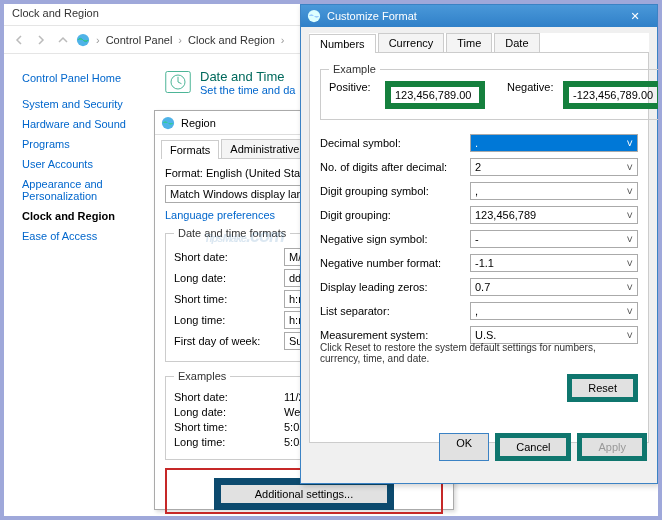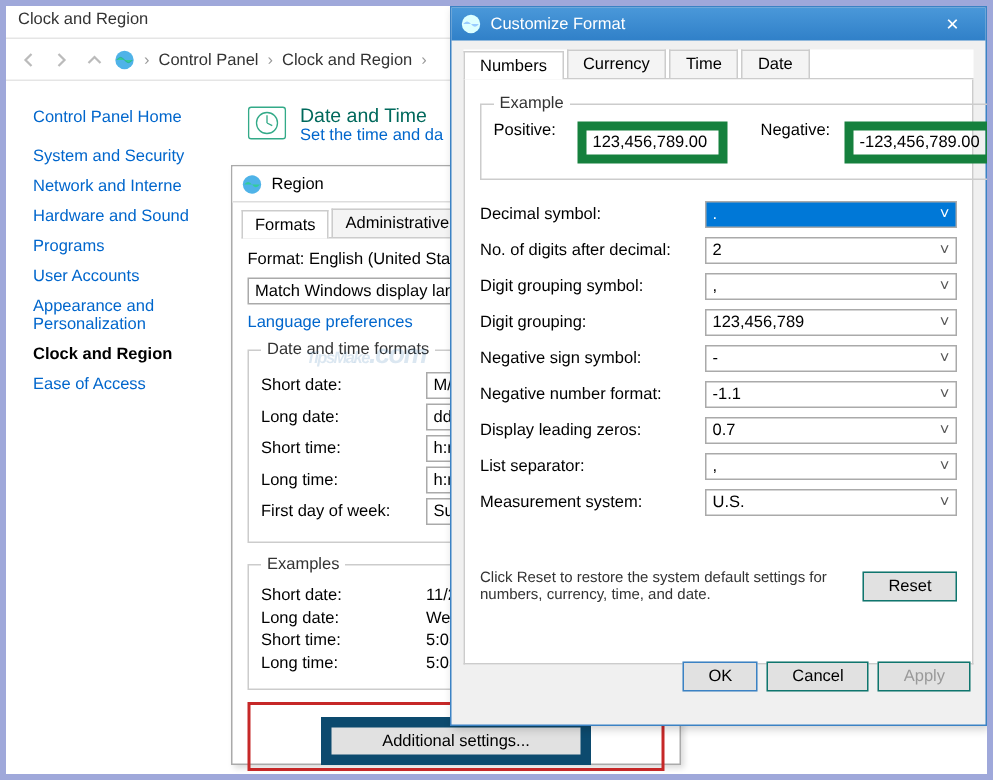--- a/index.html
+++ b/index.html
@@ -57,23 +57,23 @@
 .example { border: 1px solid #ccc; padding: 6px 8px 10px 8px; margin-bottom: 14px; }
 .example-row { display: flex; gap: 6px; }
 .example-row .elabel { width: 50px; }
 .example-row .ebox { border: 6px solid #15803d; padding: 2px 4px; width: 100px; font-size: 11px; }
 .cf-field { display: flex; align-items: center; margin: 6px 0; }
 .cf-field .flbl { width: 150px; }
 .cf-field .fdrop { flex: 1; border: 1px solid #aaa; background: #fff; padding: 2px 4px; display: flex; justify-content: space-between; align-items: center; }
 .cf-field .fdrop.active { background: #0078d7; color: #fff; }
 .cf-field .fdrop .chev { color: #555; }
 .cf-field .fdrop.active .chev { color: #fff; }
-.reset-row { position: absolute; bottom: 40px; left: 10px; right: 10px; display: flex; align-items: center; gap: 10px; }
+.reset-row { position: absolute; bottom: 40px; left: 10px; right: 10px; display: flex; align-items: flex-end; gap: 10px; flex-direction: column; }
 .reset-row .rtext { flex: 1; font-size: 10px; color: #333; }
-.btn { border: 1px solid #0f766e; background: #e1e1e1; padding: 3px 16px; cursor: pointer; font-size: 11px; }
+.btn { border: 5px solid #0f766e; background: #e1e1e1; padding: 3px 16px; cursor: pointer; font-size: 11px; }
 .cf-buttons { position: absolute; bottom: 22px; right: 10px; display: flex; gap: 6px; }
 .cf-buttons .btn.primary { border: 1px solid #3b82c4; }
 .cf-buttons .btn.disabled { color: #999; }
 
 
 .watermark { position: absolute; top: 200px; left: 200px; font-size: 42px; font-weight: bold; color: rgba(58,120,180,.18); pointer-events: none; font-style: italic; letter-spacing: -1px; }
 .watermark .com { font-size: 18px; }
 </style>
 </head>
 <body>
@@ -106,21 +106,20 @@
     <span class="crumb">Control Panel</span>
     <span class="sep">›</span>
     <span class="crumb">Clock and Region</span>
     <span class="sep">›</span>
   </div>
   <div class="cp-body">
     <div class="cp-sidebar">
       <div class="home">Control Panel Home</div>
       <div id="sidebar-items">
           <div class="item">System and Security</div>
-          <div class="item">Network and Interne</div>
           <div class="item">Hardware and Sound</div>
           <div class="item">Programs</div>
           <div class="item">User Accounts</div>
           <div class="item">Appearance and Personalization</div>
           <div class="item active">Clock and Region</div>
           <div class="item">Ease of Access</div>
         </div>
     </div>
     <div class="cp-main">
       <div class="cp-iconrow">

